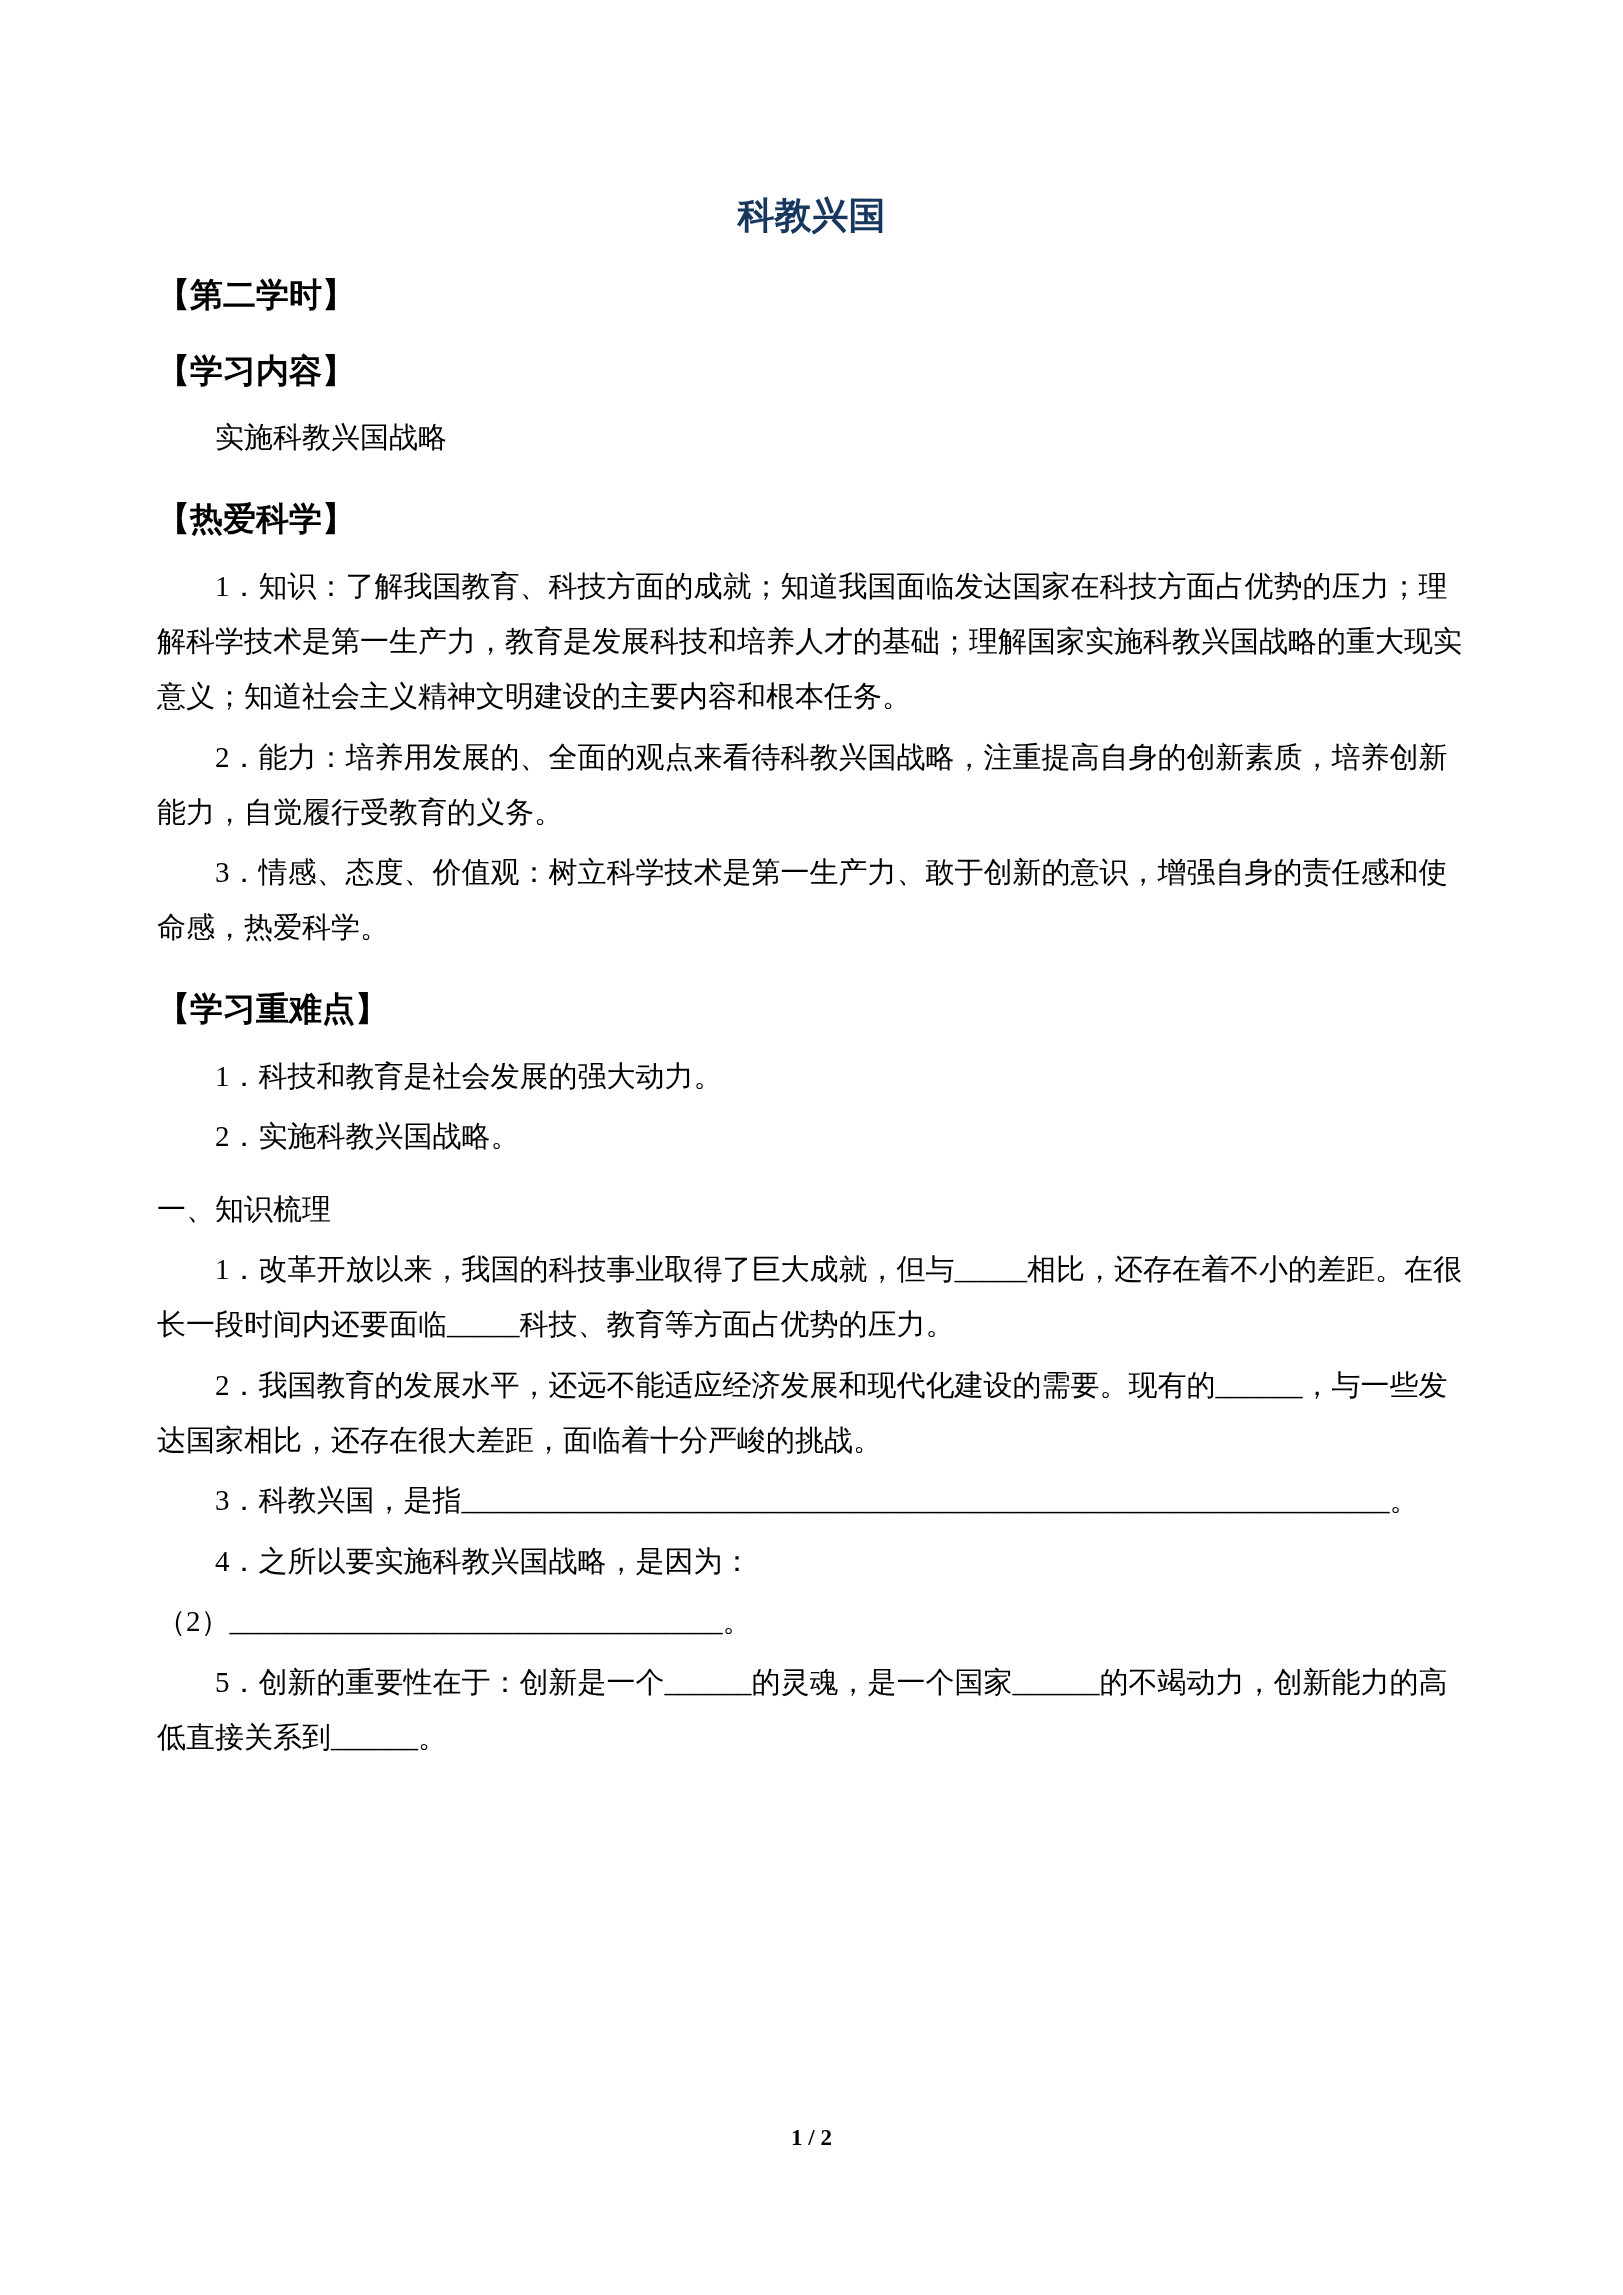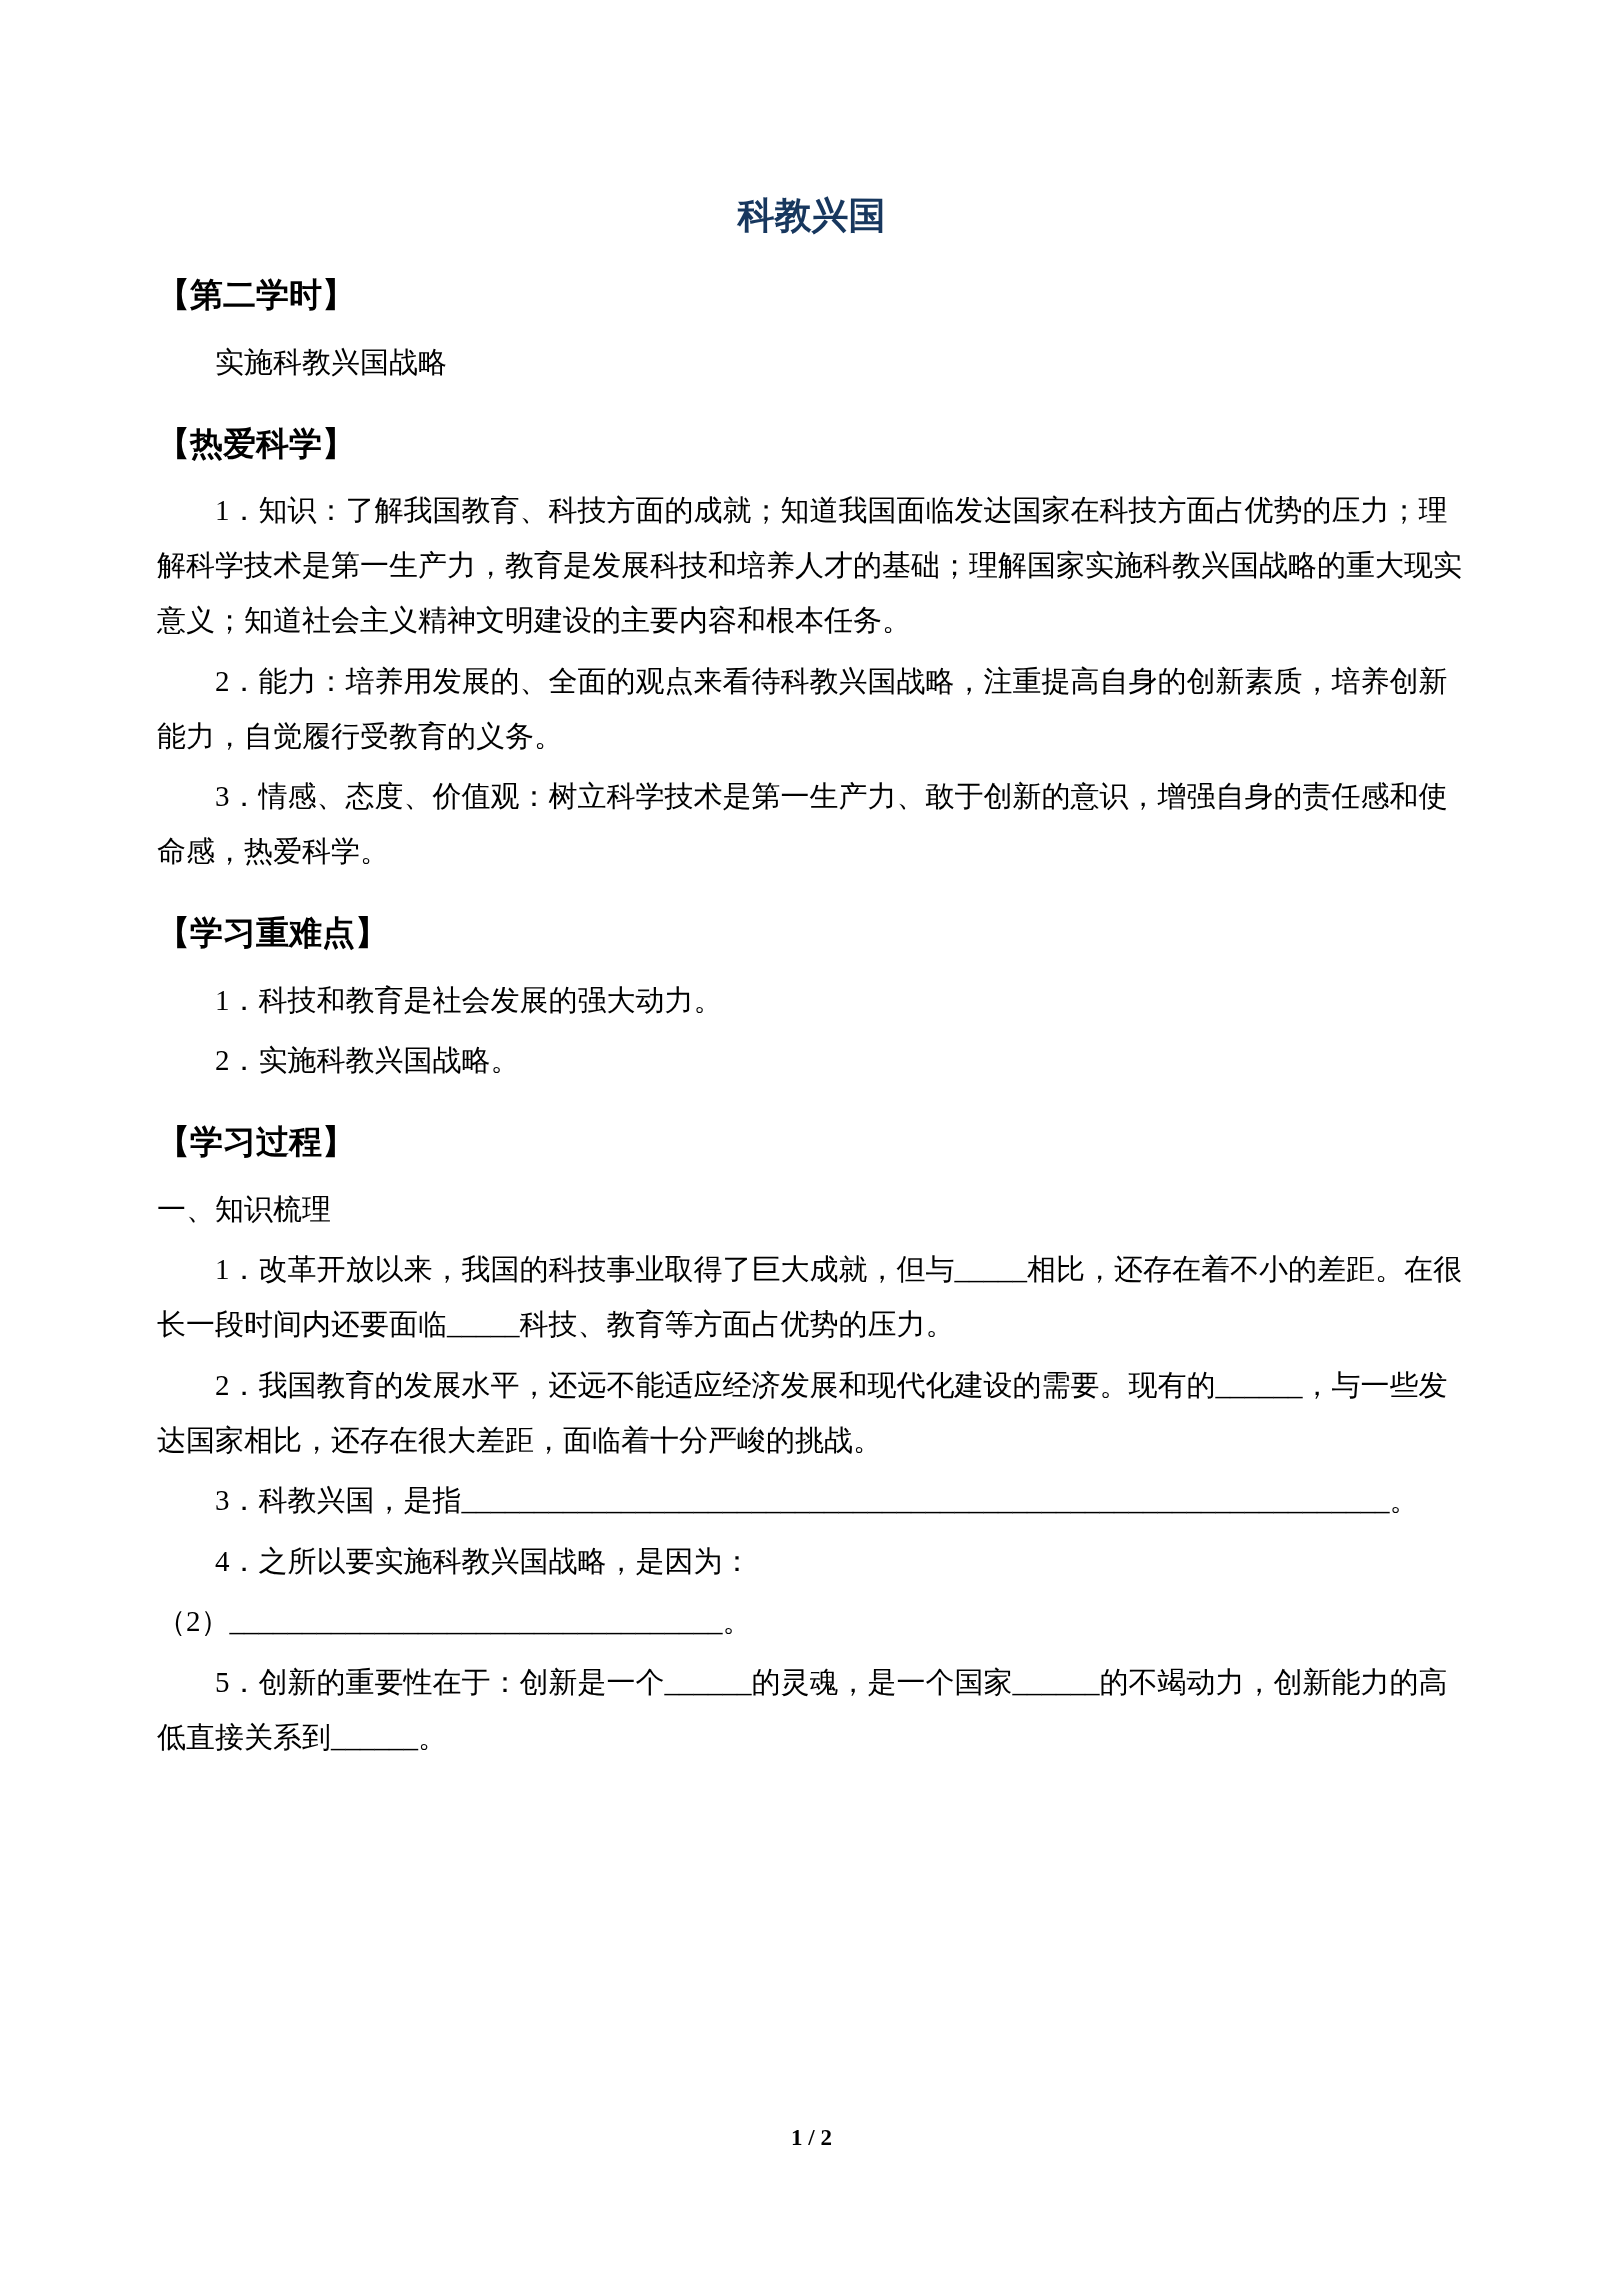--- a/index.html
+++ b/index.html
@@ -65,38 +65,38 @@
 </style>
 </head>
 <body>
 
 <div class="page">
 
   <h1 class="doc-title">科教兴国</h1>
 
   <h2 class="sec-heading first">【第二学时】</h2>
 
+  <h2 class="sec-heading">【学习内容】</h2>
 
   <p class="para indent">实施科教兴国战略</p>
 
   <h2 class="sec-heading">【热爱科学】</h2>
 
   <p class="para indent">1．知识：了解我国教育、科技方面的成就；知道我国面临发达国家在科技方面占优势的压力；理解科学技术是第一生产力，教育是发展科技和培养人才的基础；理解国家实施科教兴国战略的重大现实意义；知道社会主义精神文明建设的主要内容和根本任务。</p>
 
   <p class="para indent">2．能力：培养用发展的、全面的观点来看待科教兴国战略，注重提高自身的创新素质，培养创新能力，自觉履行受教育的义务。</p>
 
   <p class="para indent">3．情感、态度、价值观：树立科学技术是第一生产力、敢于创新的意识，增强自身的责任感和使命感，热爱科学。</p>
 
   <h2 class="sec-heading">【学习重难点】</h2>
 
   <p class="para indent">1．科技和教育是社会发展的强大动力。</p>
 
   <p class="para indent">2．实施科教兴国战略。</p>
 
-  <h2 class="sec-heading">【学习过程】</h2>
 
   <p class="subsection">一、知识梳理</p>
 
   <p class="para indent">1．改革开放以来，我国的科技事业取得了巨大成就，但与_____相比，还存在着不小的差距。在很长一段时间内还要面临_____科技、教育等方面占优势的压力。</p>
 
   <p class="para indent">2．我国教育的发展水平，还远不能适应经济发展和现代化建设的需要。现有的______，与一些发达国家相比，还存在很大差距，面临着十分严峻的挑战。</p>
 
   <p class="para indent">3．科教兴国，是指________________________________________________________________。</p>
 
   <p class="para indent">4．之所以要实施科教兴国战略，是因为：</p>

